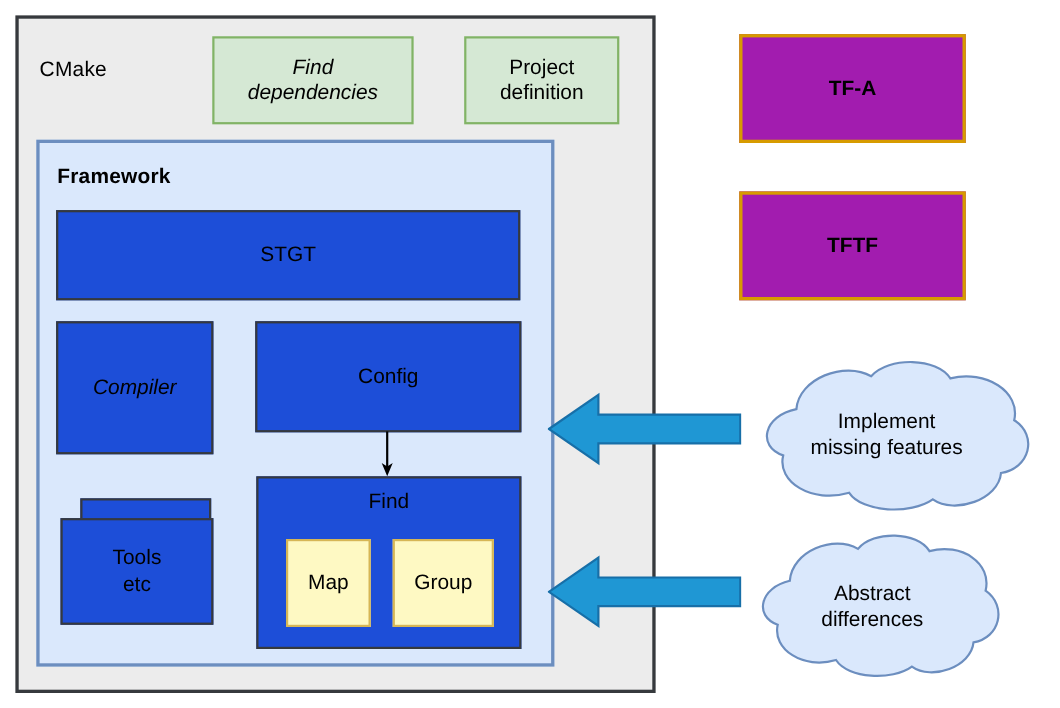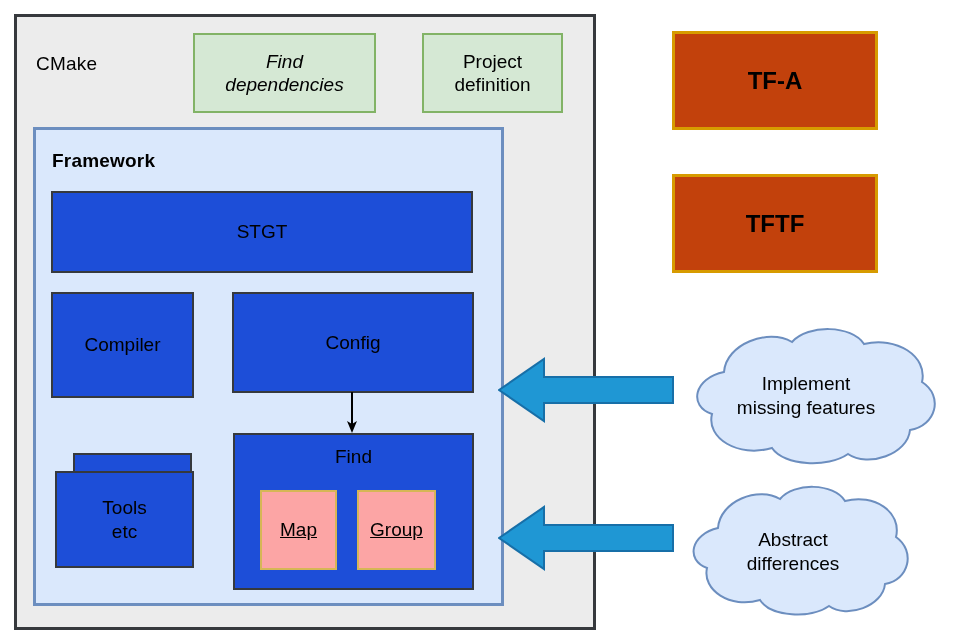--- a/index.html
+++ b/index.html
@@ -69,56 +69,55 @@
     font-weight: bold;
     letter-spacing: .2px;
   }
   
   .brightgreen {
     background: #1d4ed8;
     border: 2px solid #36393D;
     font-size: 19px;
   }
   #stgt-box    { left: 51px;  top: 191px; width: 422px; height: 82px; }
-  #compiler-box{ left: 51px;  top: 292px; width: 143px; height: 106px; }
+  #compiler-box{ left: 51px;  top: 292px; width: 143px; height: 121px; font-style: italic; }
   #config-box  { left: 232px; top: 292px; width: 242px; height: 101px; }
   
   #tools-back-box {
     left: 73px; top: 453px; width: 119px; height: 97px;
   }
   #tools-front-box {
     left: 55px; top: 471px; width: 139px; height: 97px;
     z-index: 3;
   }
   
   #utils-box {
     left: 233px; top: 433px; width: 241px; height: 157px;
     align-items: flex-start;
     padding-top: 10px;
   }
   .peachsmall {
-    background: #fca5a5;
+    background: #fef9c3;
     border: 2px solid #D6B656;
     font-size: 19px;
-    text-decoration: underline;
   }
   #map-box   { left: 260px; top: 490px; width: 77px; height: 80px; z-index: 3; }
-  #group-box { left: 357px; top: 490px; width: 79px; height: 80px; z-index: 3; text-align: right; }
+  #group-box { left: 357px; top: 490px; width: 92px; height: 80px; z-index: 3; text-align: right; }
   
   #config-utils-arrow {
     position: absolute;
     left: 345px; top: 392px;
     width: 14px; height: 42px;
     z-index: 2;
   }
   
   .orangebox {
-    background: #c2410c;
+    background: #a21caf;
     border: 3px solid #D79B00;
-    font-size: 24px;
+    font-size: 19px;
     font-weight: bold;
     text-align: center;
   }
   #tfa-box  { left: 672px; top: 31px;  width: 206px; height: 99px; }
   #tftf-box { left: 672px; top: 174px; width: 206px; height: 99px; }
   
   .block-arrow {
     position: absolute;
     z-index: 4;
   }

